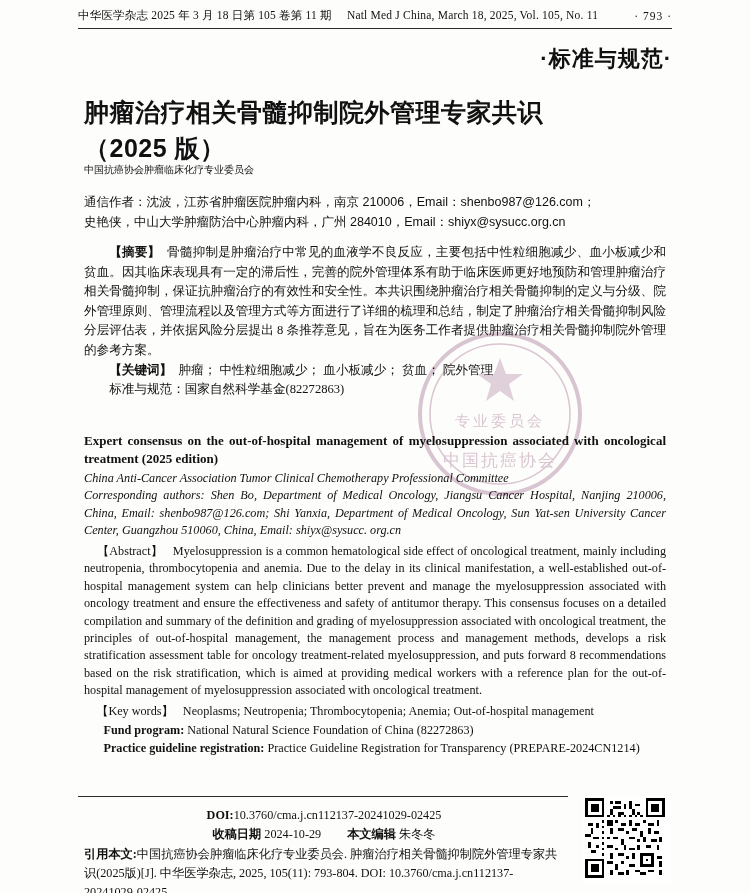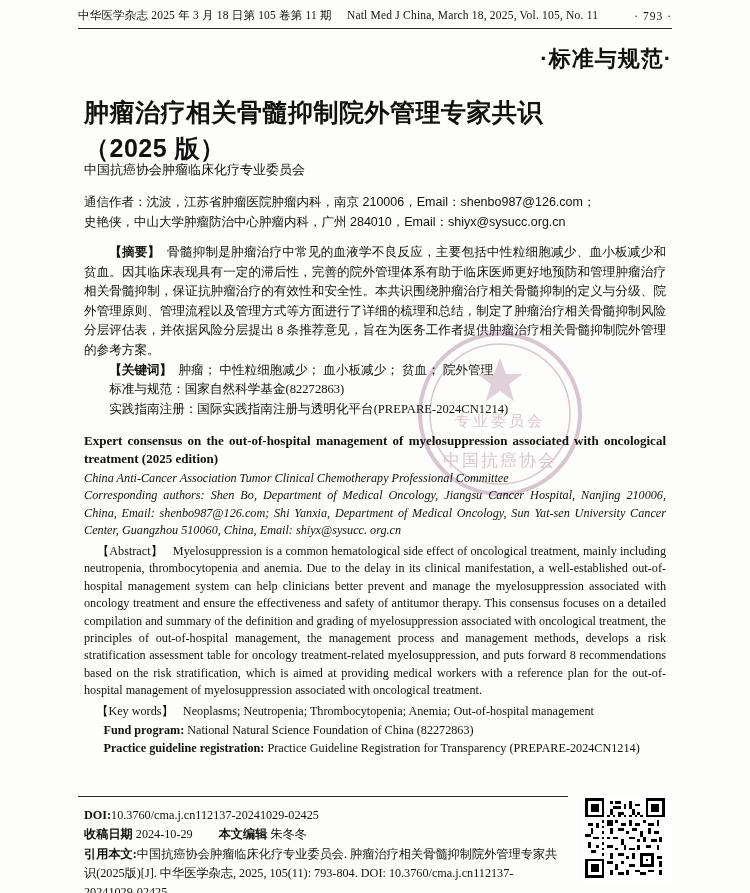--- a/index.html
+++ b/index.html
@@ -76,21 +76,21 @@
   
   .authorblock {
     position: absolute;
     left: 84px;
     top: 160px;
     width: 580px;
     font-size: 12.5px;
     line-height: 20px;
     font-family: "Liberation Sans", sans-serif;
   }
-  .authorblock .org { font-size: 13px; }
+  .authorblock .org { font-size: 10px; }
   .authorblock .corr { margin-top: 12px; }
   .authorblock .corr div { white-space: nowrap; }
   
   .cnabs {
     position: absolute;
     left: 84px;
     top: 243px;
     width: 582px;
     font-size: 12.6px;
     line-height: 19.6px;
@@ -135,21 +135,21 @@
     background: #2b2b2b;
   }
   .footer {
     position: absolute;
     left: 84px;
     top: 806px;
     width: 480px;
     font-size: 12.2px;
     line-height: 19px;
   }
-  .footer .row { white-space: nowrap; }
+  .footer .row { white-space: nowrap; text-align: center; }
   .footer .cite { white-space: normal; margin-top: 1px; }
   .footer .b { font-weight: bold; }
   .footer .gap { display: inline-block; width: 26px; }
   
   .qr {
     position: absolute;
     left: 583px;
     top: 796px;
     width: 84px;
     height: 84px;
@@ -205,21 +205,20 @@
       <path d="M98 42 L104 58 L121 58 L107 68 L112 85 L98 75 L84 85 L89 68 L75 58 L92 58 Z" fill="#b58fa8" opacity="0.8"></path>
       <text x="98" y="150" font-family="'Liberation Sans', sans-serif" font-size="17" fill="#b58fa8" text-anchor="middle" letter-spacing="2">中国抗癌协会</text>
       <text x="98" y="110" font-family="'Liberation Sans', sans-serif" font-size="15" fill="#b58fa8" text-anchor="middle" letter-spacing="3">专业委员会</text>
     </svg>
   </div>
 
   <div class="cnabs">
     <p class="indent"><span class="lbl">【摘要】</span>&nbsp;&nbsp;<span>骨髓抑制是肿瘤治疗中常见的血液学不良反应，主要包括中性粒细胞减少、血小板减少和贫血。因其临床表现具有一定的滞后性，完善的院外管理体系有助于临床医师更好地预防和管理肿瘤治疗相关骨髓抑制，保证抗肿瘤治疗的有效性和安全性。本共识围绕肿瘤治疗相关骨髓抑制的定义与分级、院外管理原则、管理流程以及管理方式等方面进行了详细的梳理和总结，制定了肿瘤治疗相关骨髓抑制风险分层评估表，并依据风险分层提出 8 条推荐意见，旨在为医务工作者提供肿瘤治疗相关骨髓抑制院外管理的参考方案。</span></p>
     <p class="kw-line indent"><span class="lbl">【关键词】</span>&nbsp;&nbsp;<span>肿瘤；  中性粒细胞减少；  血小板减少；  贫血；  院外管理</span></p>
     <p class="fund"><span>标准与规范：</span><span>国家自然科学基金(82272863)</span></p>
-    <p class="reg"><span>实践指南注册：</span><span>国际实践指南注册与透明化平台(PREPARE-2024CN1214)</span></p>
   </div>
 
   <div class="enblock">
     <div class="entitle">Expert consensus on the out-of-hospital management of myelosuppression associated with oncological treatment (2025 edition)</div>
     <div class="enorg">China Anti-Cancer Association Tumor Clinical Chemotherapy Professional Committee</div>
     <div class="encorr">Corresponding authors: Shen Bo, Department of Medical Oncology, Jiangsu Cancer Hospital, Nanjing 210006, China, Email: shenbo987@126.com; Shi Yanxia, Department of Medical Oncology, Sun Yat-sen University Cancer Center, Guangzhou 510060, China, Email: shiyx@sysucc. org.cn</div>
     <div class="enabs">&nbsp;&nbsp;&nbsp;&nbsp;<span>【Abstract】</span>&nbsp;&nbsp;&nbsp;<span>Myelosuppression is a common hematological side effect of oncological treatment, mainly including neutropenia, thrombocytopenia and anemia. Due to the delay in its clinical manifestation, a well-established out-of-hospital management system can help clinicians better prevent and manage the myelosuppression associated with oncology treatment and ensure the effectiveness and safety of antitumor therapy. This consensus focuses on a detailed compilation and summary of the definition and grading of myelosuppression associated with oncological treatment, the principles of out-of-hospital management, the management process and management methods, develops a risk stratification assessment table for oncology treatment-related myelosuppression, and puts forward 8 recommendations based on the risk stratification, which is aimed at providing medical workers with a reference plan for the out-of-hospital management of myelosuppression associated with oncological treatment.</span></div>
     <div class="enkw">&nbsp;&nbsp;&nbsp;&nbsp;<span>【Key words】</span>&nbsp;&nbsp;&nbsp;<span>Neoplasms;  Neutropenia;  Thrombocytopenia;  Anemia;  Out-of-hospital management</span></div>
     <div class="enfund"><span class="lbl">Fund program:</span>&nbsp;<span>National Natural Science Foundation of China (82272863)</span></div>
     <div class="enreg"><span class="lbl">Practice guideline registration:</span>&nbsp;<span>Practice Guideline Registration for Transparency (PREPARE-2024CN1214)</span></div>

